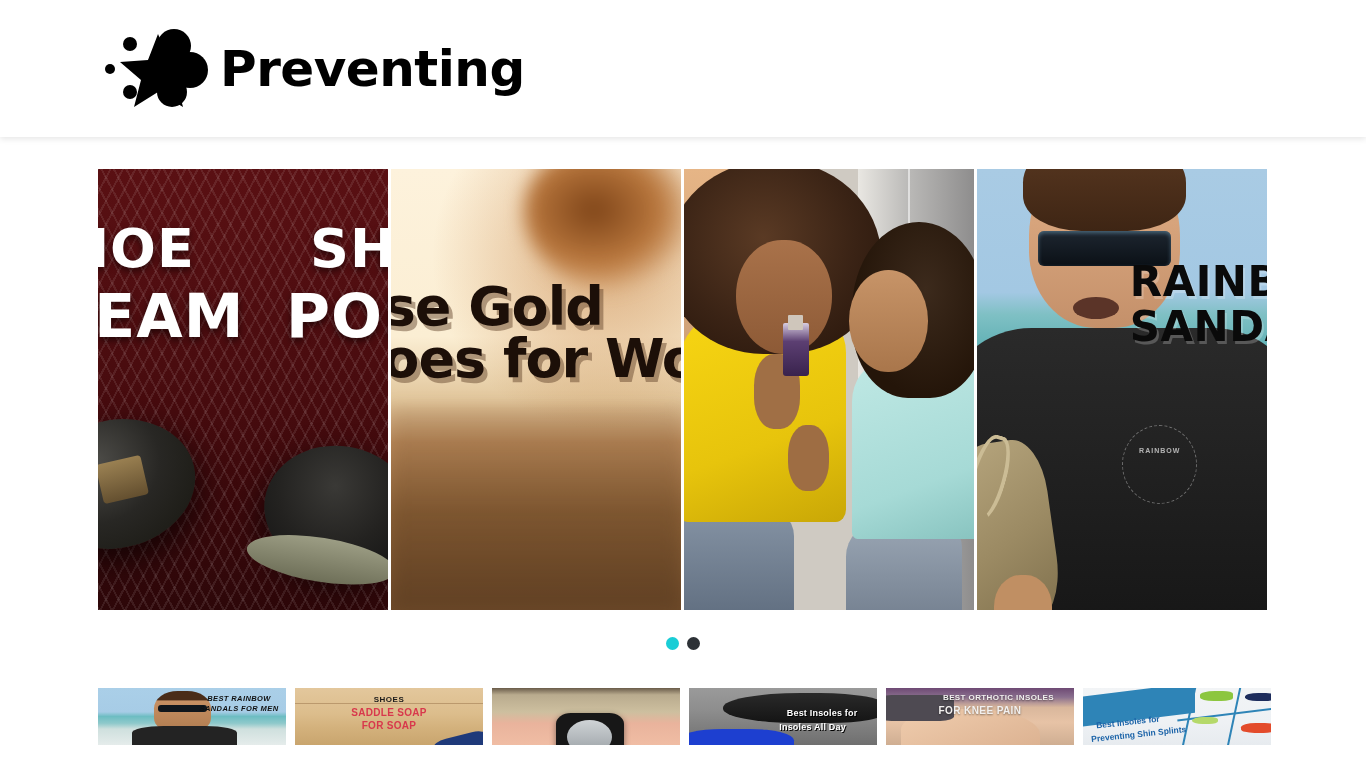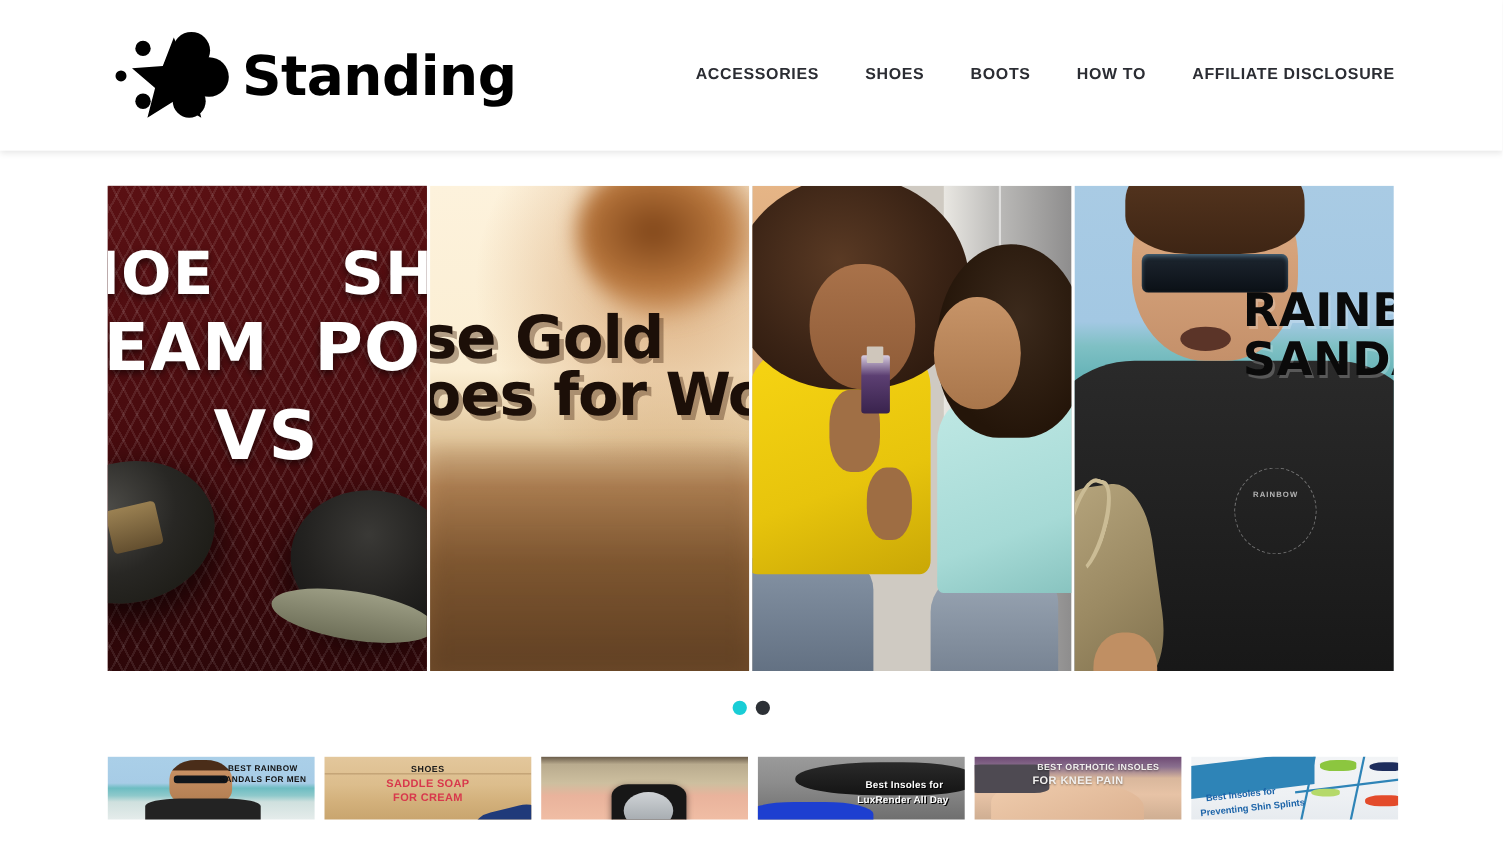--- a/index.html
+++ b/index.html
@@ -274,21 +274,21 @@
     gap:9px;
     width:1180px;
   }
   .thumb{
     position:relative;
     width:188px; height:57px;
     flex:0 0 188px;
     overflow:hidden;
   }
 
-  .t1{ background:linear-gradient(180deg,#aacfe8 0%,#a7cce6 42%,#6dbdc2 50%,#8fc9cb 62%,#cfe0de 72%,#e5eceb 100%); }
+  .t1{ background:linear-gradient(180deg,#aacfe8 0%,#a7cce6 42%,#6dbdc2 50%,#8fc9cb 62%,#cfe0de 72%,#e5eceb 100%);font-style:italic; }
   .t1 .t1-head{ position:absolute; left:30%; top:6%; width:30%; height:72%;
       border-radius:42% 42% 34% 34%;
       background:linear-gradient(180deg,#4a2d19 0%,#4a2d19 22%,#c79063 24%,#b07c50 100%); }
   .t1 .t1-shades{ position:absolute; left:32%; top:30%; width:26%; height:12%;
       background:#10161c; border-radius:3px; }
   .t1 .t1-body{ position:absolute; left:18%; top:66%; width:56%; height:40%;
       border-radius:30% 30% 0 0; background:#232323; }
   .t1 .t1-txt{ position:absolute; right:5px; top:6px; width:84px;
       text-align:center; font-size:7.5px; line-height:1.32; font-weight:700;
       letter-spacing:.4px; color:#101010; }
@@ -369,45 +369,37 @@
         <circle cx="32" cy="18" r="7"></circle>
         <circle cx="32" cy="66" r="7"></circle>
         <circle cx="76" cy="20" r="17"></circle>
         <circle cx="92" cy="44" r="18"></circle>
         <circle cx="74" cy="66" r="15"></circle>
         <path d="M60 8 L71 34 L99 36 L78 54 L85 81 L60 66 L36 81 L43 54 L22 36 L50 34 Z"></path>
         <path d="M60 18 L68 38 L89 39 L73 52 L78 72 L60 61 L42 72 L47 52 L31 39 L52 38 Z" fill="#fff"></path>
         <path d="M60 12 L70 35 L95 37 L76 53 L82 77 L60 64 L38 77 L44 53 L25 37 L50 35 Z"></path>
       </svg>
     </span>
-    <span class="brand-word">Standing</span>
-  </a>
-
-  <nav class="main-nav">
-    <a class="nav-link" href="#">ACCESSORIES</a>
-    <a class="nav-link" href="#">SHOES</a>
-    <a class="nav-link" href="#">BOOTS</a>
-    <a class="nav-link" href="#">HOW TO</a>
-    <a class="nav-link" href="#">AFFILIATE DISCLOSURE</a>
-  </nav>
+    <span class="brand-word">Preventing</span>
+  </a>
+
 </header>
 
 <section class="carousel">
 
   <div class="slides-track">
 
     <a class="slide s1" href="#">
       <span class="tin-left"></span>
       <span class="tin-right"></span>
       <span class="s1-txt">
         <span class="l1">SHOE</span>
         <span class="l2">CREAM</span>
         <span class="r1">SHOE</span>
         <span class="r2">POLISH</span>
-        <span class="vs">VS</span>
       </span>
     </a>
 
     <a class="slide s2" href="#">
       <span class="s2-txt">Rose Gold<br>Shoes for Women</span>
     </a>
 
     <a class="slide s3" href="#">
       <span class="bg-left"></span>
       <span class="bg-right"></span>
@@ -453,34 +445,34 @@
   <a class="thumb t1" href="#">
     <span class="t1-head"></span>
     <span class="t1-shades"></span>
     <span class="t1-body"></span>
     <span class="t1-txt">BEST RAINBOW SANDALS FOR MEN</span>
   </a>
 
   <a class="thumb t2" href="#">
     <span class="t2-best">SHOES</span>
     <span class="t2-l1">SADDLE SOAP</span>
-    <span class="t2-l2">FOR CREAM</span>
+    <span class="t2-l2">FOR SOAP</span>
   </a>
 
   <a class="thumb t3" href="#">
     <span class="t3-band"></span>
     <span class="t3-watch"></span>
     <span class="t3-face"></span>
   </a>
 
   <a class="thumb t4" href="#">
     <span class="t4-sole"></span>
     <span class="t4-blue"></span>
     <span class="t4-l1">Best Insoles for</span>
-    <span class="t4-l2">LuxRender All Day</span>
+    <span class="t4-l2">Insoles All Day</span>
   </a>
 
   <a class="thumb t5" href="#">
     <span class="t5-leg"></span>
     <span class="t5-short"></span>
     <span class="t5-l1">BEST ORTHOTIC INSOLES</span>
     <span class="t5-l2">FOR KNEE PAIN</span>
   </a>
 
   <a class="thumb t6" href="#">

